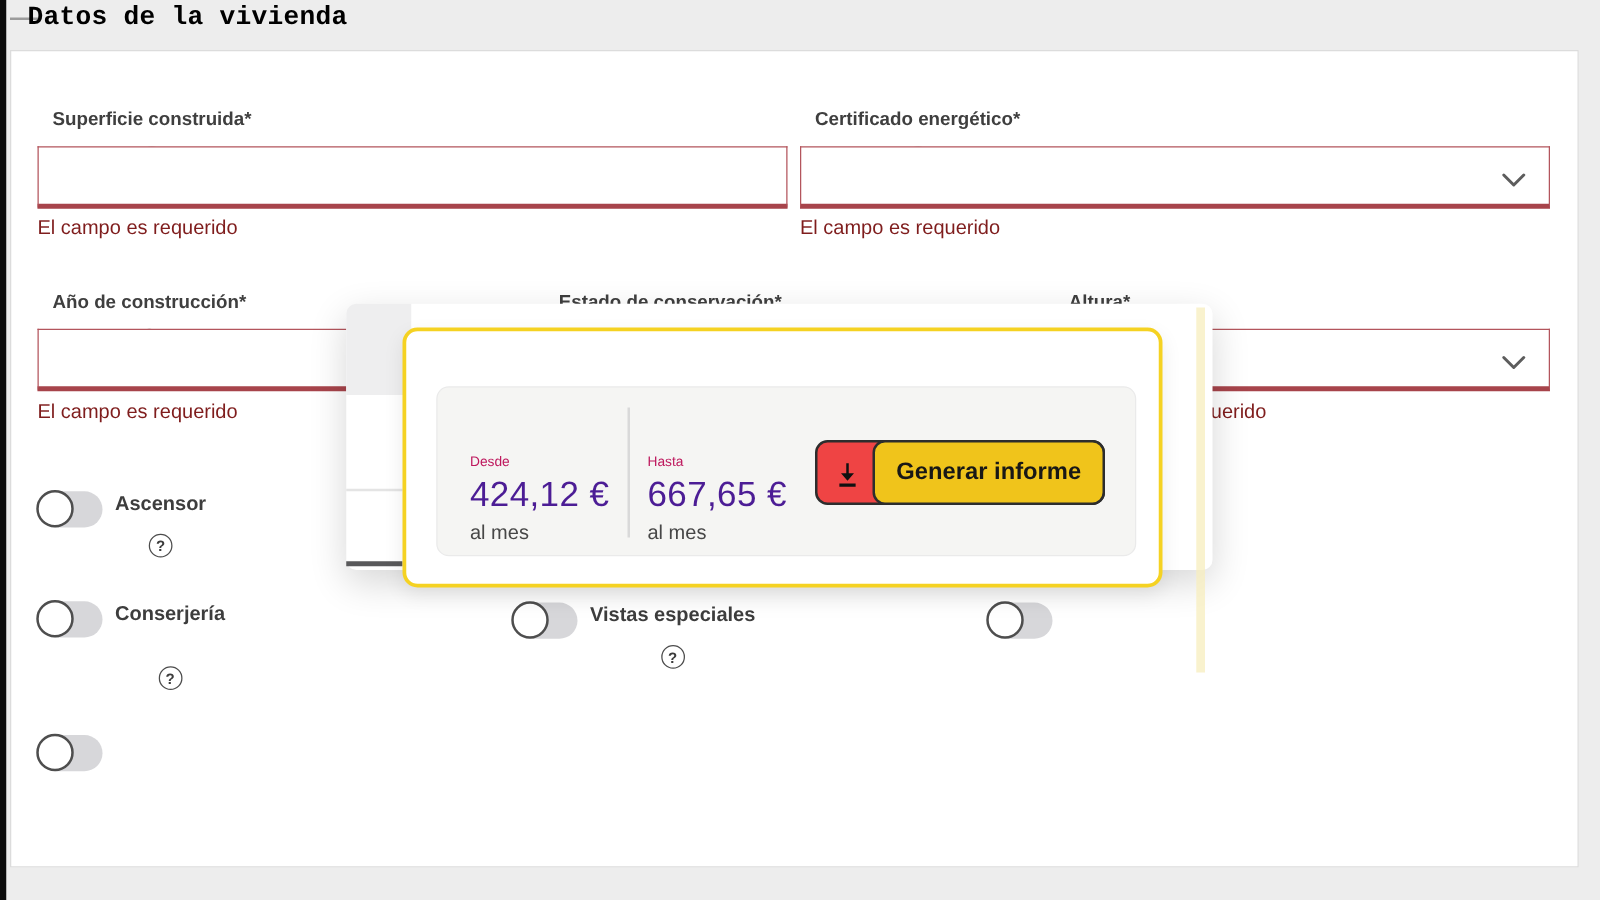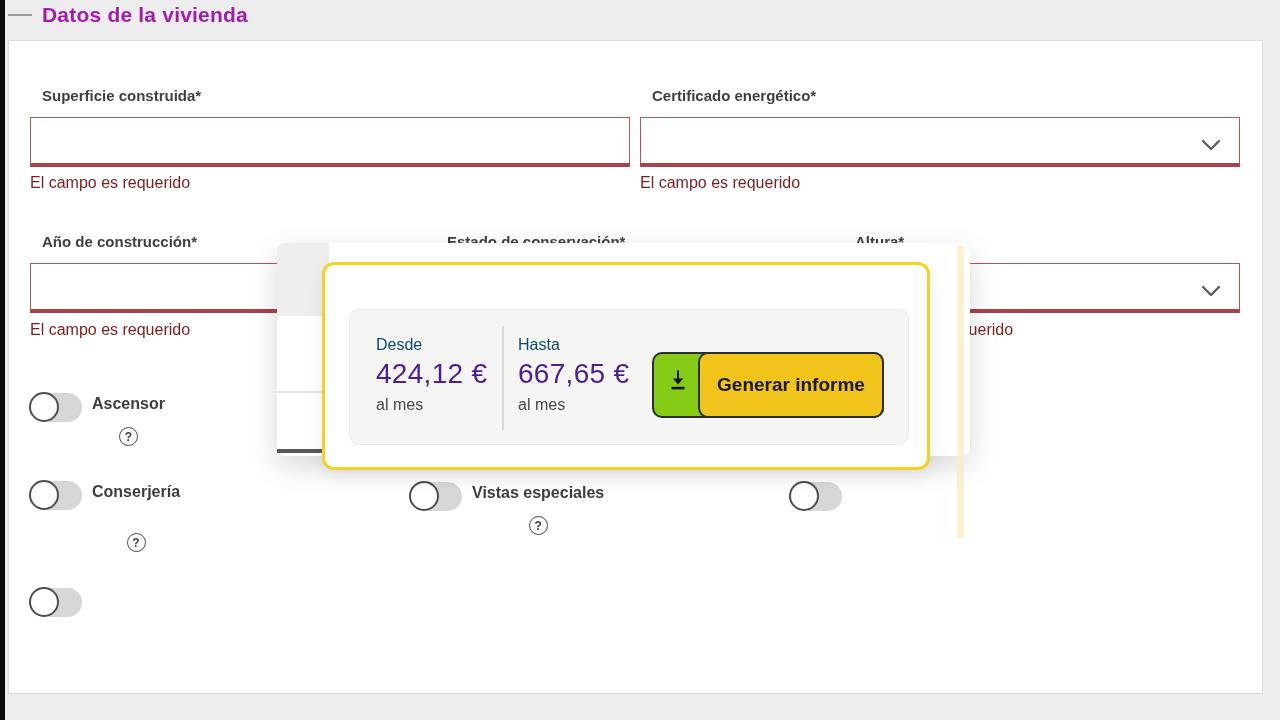--- a/index.html
+++ b/index.html
@@ -5,21 +5,21 @@
   * { margin:0; padding:0; box-sizing:border-box; }
   html,body { width:1280px; height:720px; overflow:hidden; }
   body {
     font-family:"Liberation Sans","DejaVu Sans",sans-serif;
     background:#ededed; position:relative; color:#3c3c3c;
   }
   .abs { position:absolute; }
 
   .black-bar { left:0; top:0; width:5px; height:720px; background:#0c0c0c; z-index:20; }
   .title-dash { left:8px; top:14px; width:24px; height:2px; background:#9b9b9b; }
-  .page-title { left:42px; top:3px; font-size:21px; font-weight:700; color:#a21caf; letter-spacing:.2px; }
+  .page-title { left:22px; top:3px; font-size:21px; font-weight:700; color:#000000; letter-spacing:.2px;font-family:Liberation Mono, monospace; }
 
   .panel { left:8px; top:40px; width:1255px; height:654px; background:#ffffff; border:1px solid #dcdcdc; z-index:1; }
 
   .label-grp { display:flex; align-items:center; gap:13px; z-index:2;flex-direction:column; }
   .field-label { font-size:15px; font-weight:600; color:#3f3f3f; white-space:nowrap; }
   .help {
     width:19px; height:19px; border:1.5px solid #4c4c4c; border-radius:50%;
     display:flex; align-items:center; justify-content:center; flex:0 0 auto;
     font-size:12px; font-weight:700; color:#3c3c3c; background:#fff;
   }
@@ -54,28 +54,28 @@
   .popup {
     left:322px; top:262px; width:608px; height:208px; background:#fff;
     border:3px solid #f5d222; border-radius:12px; z-index:7;
     box-shadow:0 6px 16px rgba(0,0,0,.08);
   }
   .price-card {
     position:absolute; left:24px; top:44px; width:560px; height:136px;
     background:#f5f5f3; border:1px solid #eaeaea; border-radius:10px;
   }
   .price-col { position:absolute; top:26px; }
-  .price-label { font-size:16px; color:#0c4a6e; }
+  .price-label { font-size:11px; color:#be185d;margin-top:28px; }
   .price-value { font-size:28px; color:#4c1d95; margin-top:4px; letter-spacing:.3px; }
   .price-period { font-size:16px; color:#474747; margin-top:6px; }
   .price-div { position:absolute; left:152px; top:16px; width:2px; height:104px; background:#d9d9d9; }
 
   .report-btn {
-    position:absolute; left:302px; top:42px; width:232px; height:66px;
-    background:#84cc16; border:2px solid #2d2d2d; border-radius:10px; cursor:pointer;
+    position:absolute; left:302px; top:42px; width:232px; height:52px;
+    background:#ef4444; border:2px solid #2d2d2d; border-radius:10px; cursor:pointer;
   }
   .report-btn .dl { position:absolute; left:12px; top:14px; }
   .report-btn .yellow {
     position:absolute; left:44px; top:-2px; right:-2px; bottom:-2px;
     background:#f0c41b; border:2px solid #2d2d2d; border-radius:10px;
     display:flex; align-items:center; justify-content:center;
     font-size:19px; font-weight:700; color:#181816; white-space:nowrap;
   }
 </style>
 </head>

